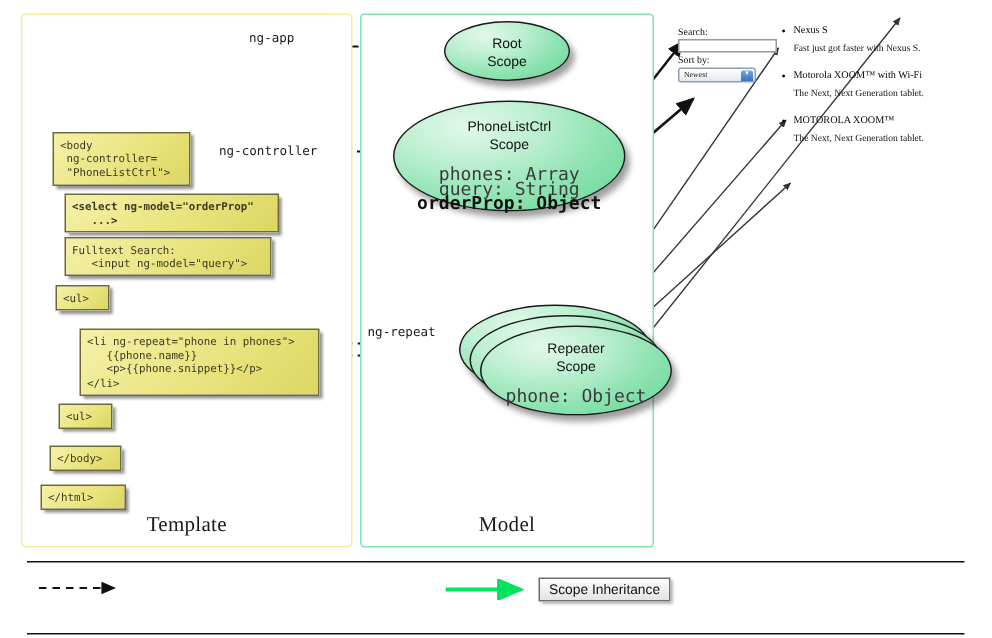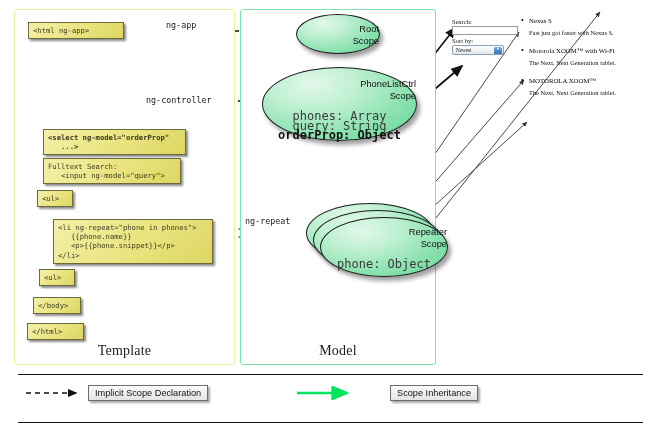--- a/index.html
+++ b/index.html
@@ -64,21 +64,21 @@
   
   .scope {
     position:absolute;
     border:1.6px solid #1b1b1b;
     border-radius:50%;
     background:radial-gradient(ellipse at 32% 22%, #e2f8ea 0%, #bff0d2 30%, #8fe3b2 62%, #63d693 100%);
     box-shadow:3px 4px 4px rgba(0,0,0,.38);
     text-align:center;
     color:#101010;
   }
-  .scope .ttl { font-size:9.3px; line-height:11.5px;text-align:right; }
+  .scope .ttl { font-size:9.3px; line-height:11.5px; }
   .scope .props {
     font-family:"DejaVu Sans Mono","Liberation Mono",monospace;
     font-size:12px;
     line-height:9.6px;
     color:#3a3a3a;
     margin-top:10px;
   }
   .scope .props b { color:#111; font-weight:bold; }
 
   #scope-root  { left:296px; top:14px;  width:84px;  height:40px; padding-top:9px; }
@@ -149,21 +149,21 @@
   .legend-chip {
     border:1px solid #6e6e6e;
     background:linear-gradient(#fbfbfb,#e4e4e4);
     box-shadow:1.5px 1.5px 2px rgba(0,0,0,.35);
     padding:2px 6px;
     font-size:9.2px;
     color:#111;
     white-space:nowrap;
   }
   #legend-1 { left:26px; }
-  #legend-2 { left:297px;gap:31px; }
+  #legend-2 { left:297px; }
   #legend-3 { left:463px; }
   .legend-art { width:56px; height:14px; margin-right:6px; position:relative; }
 </style>
 </head>
 <body>
 
 <div id="stage">
 
   <svg id="arrows" width="661" height="425" style="position:absolute;left:0;top:0;pointer-events:none;">
     <defs>
@@ -200,21 +200,23 @@
     <line x1="395" y1="212" x2="519" y2="32" stroke="#333" stroke-width="0.9" marker-end="url(#ah-thin)"></line>
     <line x1="404" y1="218" x2="524" y2="80" stroke="#333" stroke-width="0.9" marker-end="url(#ah-thin)"></line>
     <line x1="412" y1="226" x2="527" y2="122" stroke="#333" stroke-width="0.9" marker-end="url(#ah-thin)"></line>
     <line x1="420" y1="238" x2="600" y2="12" stroke="#333" stroke-width="0.9" marker-end="url(#ah-thin)"></line>
   </svg>
 
   <div class="panel" id="panel-template">
     <div class="panel-label">Template</div>
   </div>
 
-  <div class="codebox" id="box-html">&lt;html ng-app&gt;</div>
+  <div class="codebox" id="box-body">&lt;body
+ ng-controller=
+ "PhoneListCtrl"&gt;</div>
   <div class="codebox bold" id="box-select">&lt;select ng-model="orderProp"
    ...&gt;</div>
   <div class="codebox" id="box-fulltext">Fulltext Search:
    &lt;input ng-model="query"&gt;</div>
   <div class="codebox" id="box-ul1">&lt;ul&gt;</div>
   <div class="codebox" id="box-li">&lt;li ng-repeat="phone in phones"&gt;
    {{phone.name}}
    &lt;p&gt;{{phone.snippet}}&lt;/p&gt;
 &lt;/li&gt;</div>
   <div class="codebox" id="box-ul2">&lt;ul&gt;</div>
@@ -294,21 +296,20 @@
       <div class="legend-art">
         <svg width="56" height="14">
           <defs>
             <marker id="lg-a1" markerWidth="7" markerHeight="7" refX="6" refY="3" orient="auto">
               <path d="M0,0 L7,3 L0,6 z" fill="#111"></path>
             </marker>
           </defs>
           <line x1="0" y1="7" x2="50" y2="7" stroke="#111" stroke-width="1.4" stroke-dasharray="5,4" marker-end="url(#lg-a1)"></line>
         </svg>
       </div>
-      <div class="legend-chip">Implicit Scope Declaration</div>
     </div>
 
     <div class="legend-item" id="legend-2">
       <div class="legend-art">
         <svg width="56" height="14">
           <defs>
             <marker id="lg-a2" markerWidth="7" markerHeight="7" refX="6" refY="3" orient="auto">
               <path d="M0,0 L7,3 L0,6 z" fill="#00e35c"></path>
             </marker>
           </defs>

